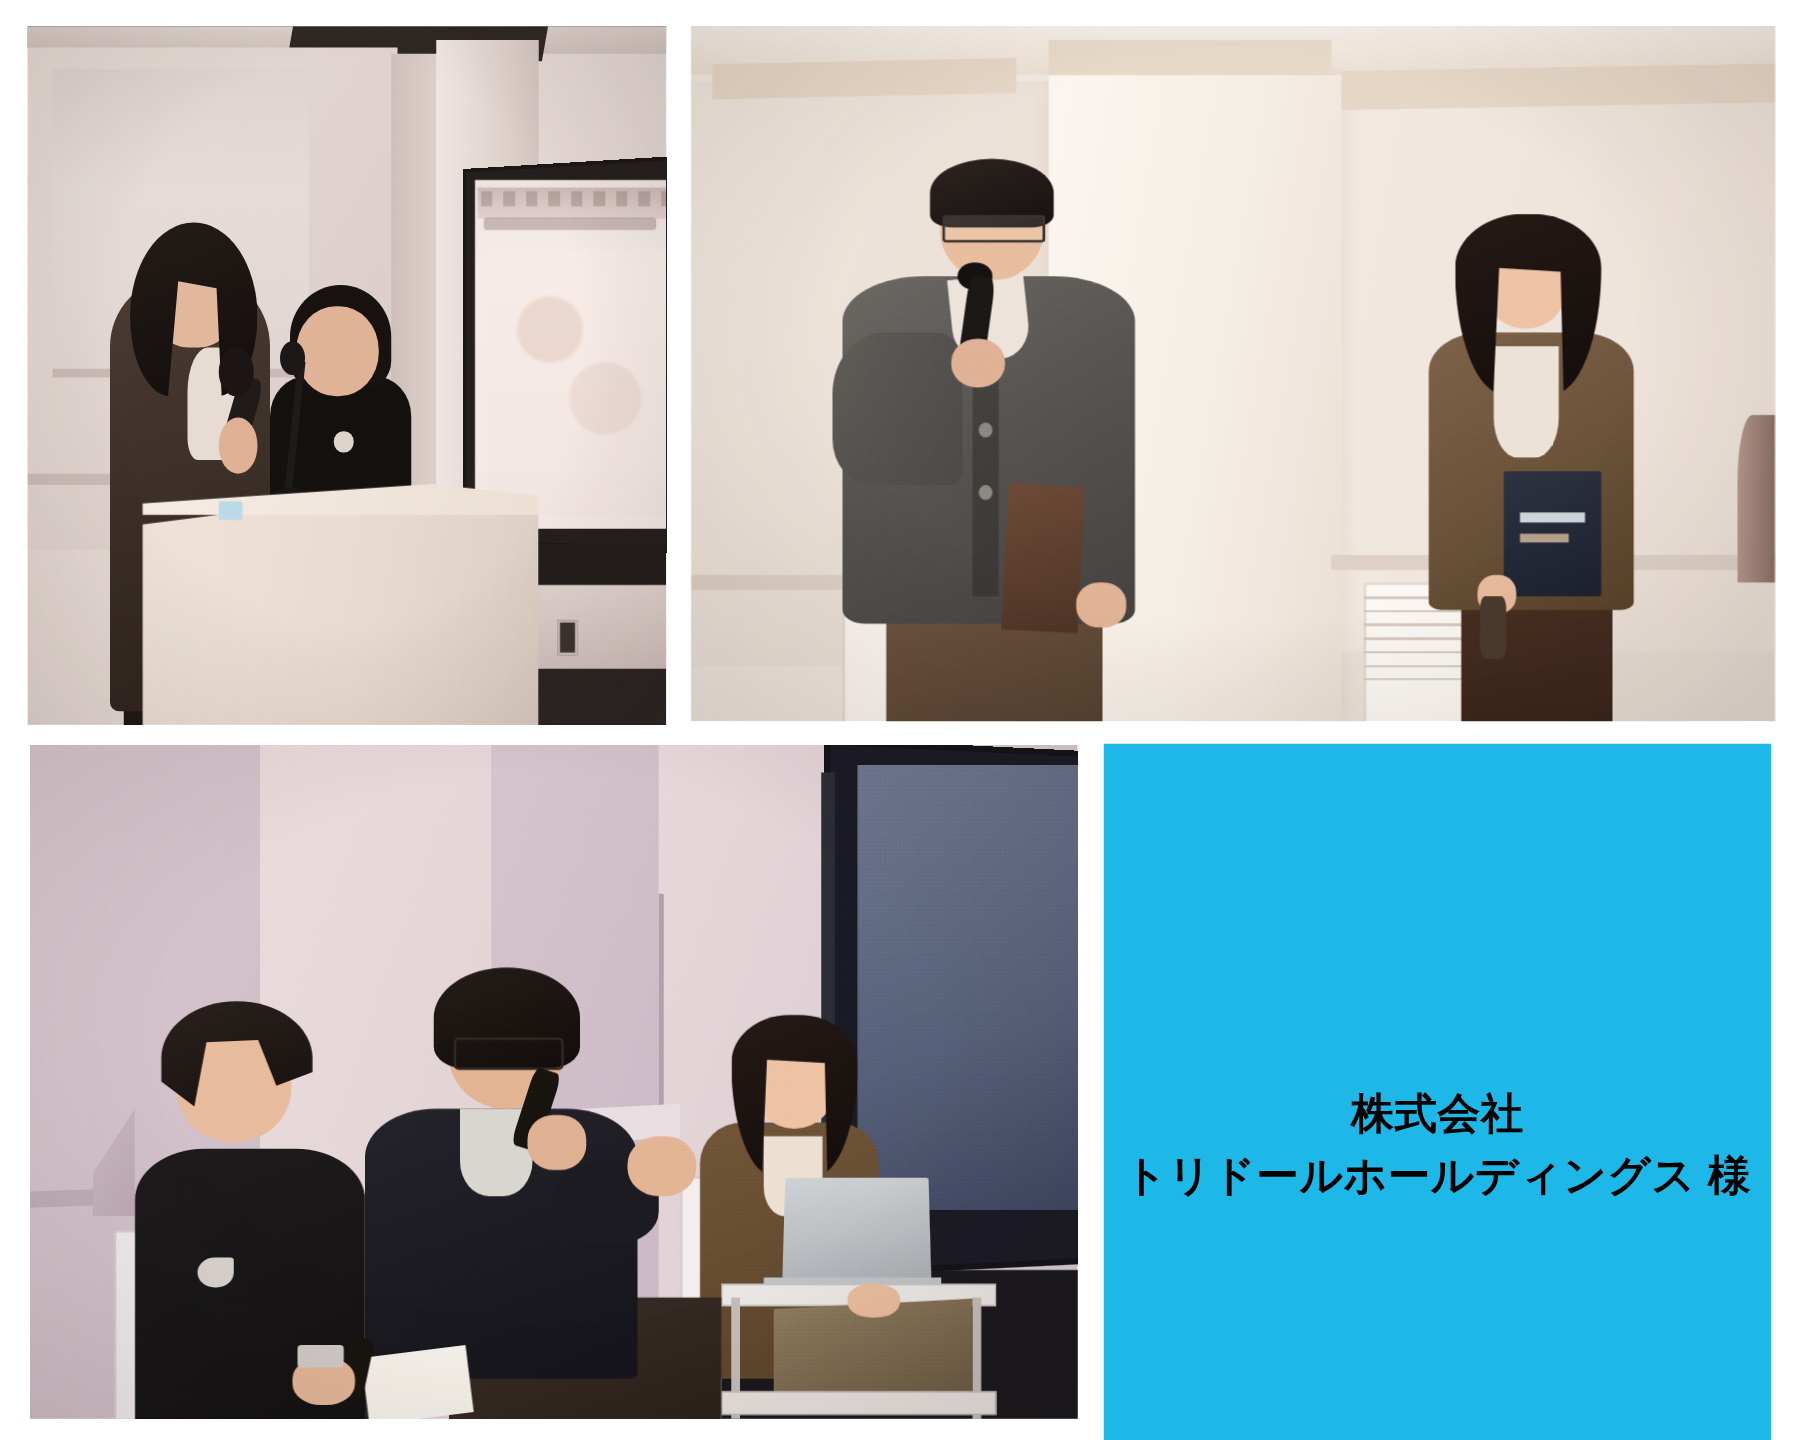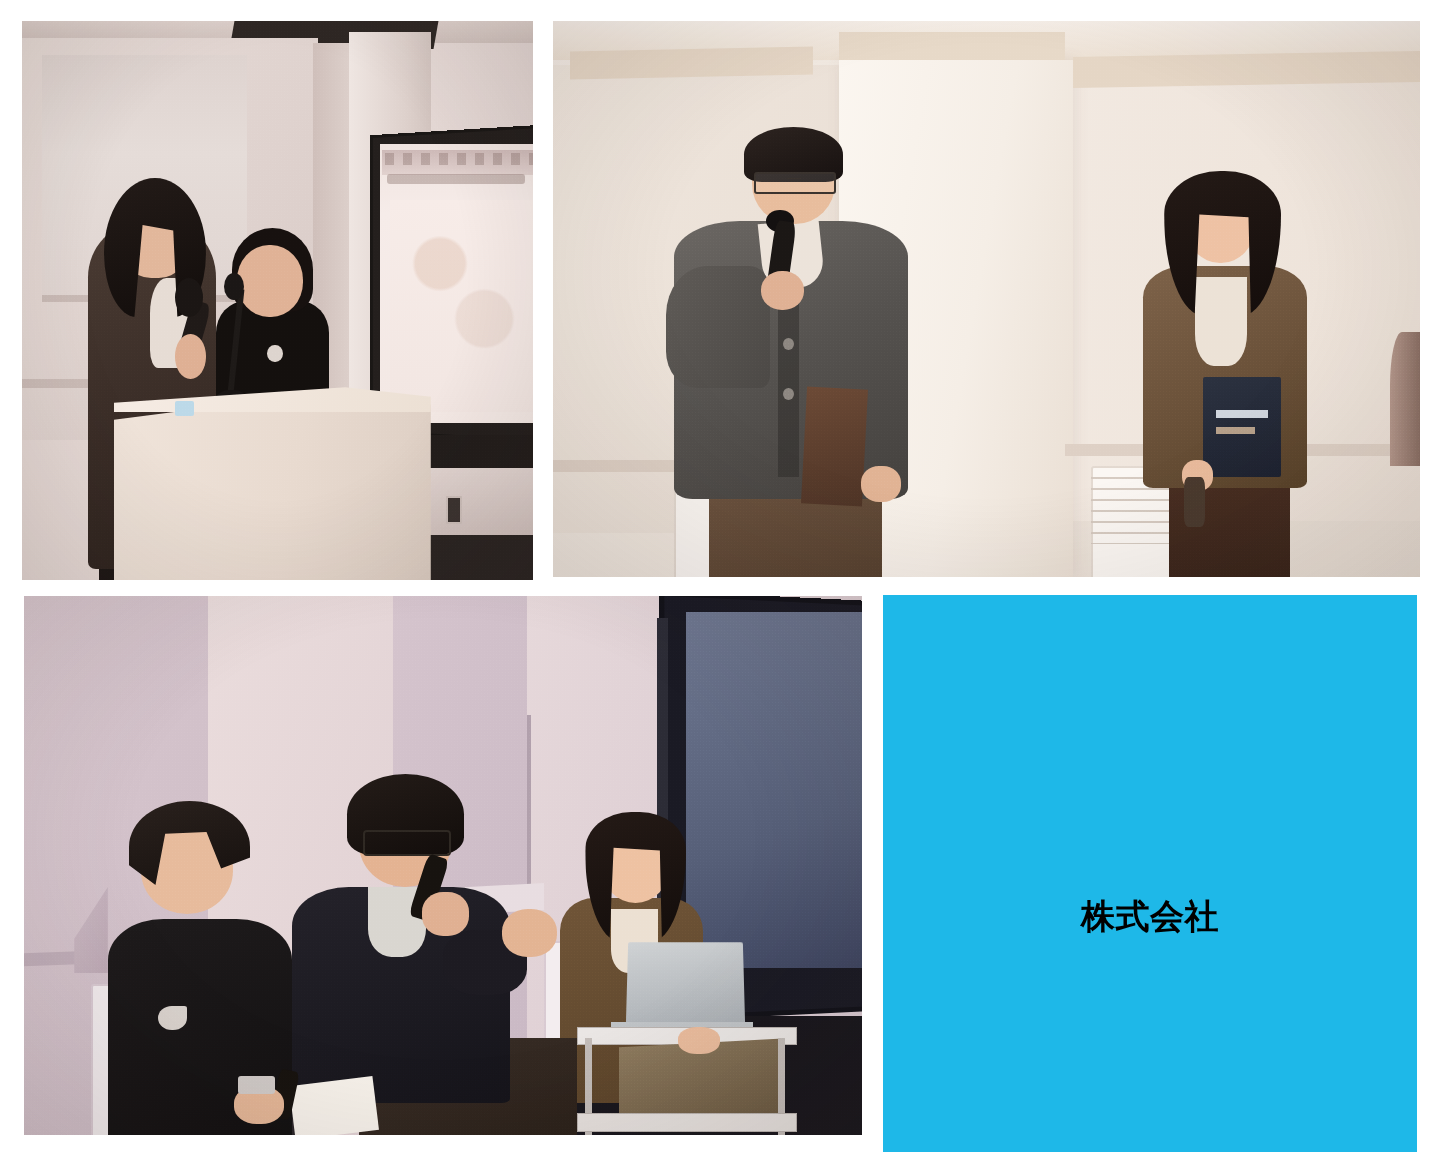--- a/index.html
+++ b/index.html
@@ -811,16 +811,17 @@
       <div class="layer bl-p1-hand"></div>
       <div class="layer bl-p1-watch"></div>
       <div class="grain"></div>
       <div class="vignette"></div>
     </div>
   </div>
 
   <div id="caption-panel" style="background: rgb(30, 184, 232); color: rgb(0, 0, 0);">
     <div class="caption-text">
       <span class="caption-line-1">株式会社</span>
+      <span class="caption-line-2">トリドールホールディングス 様</span>
     </div>
   </div>
 
 </div>
 
 </body></html>

